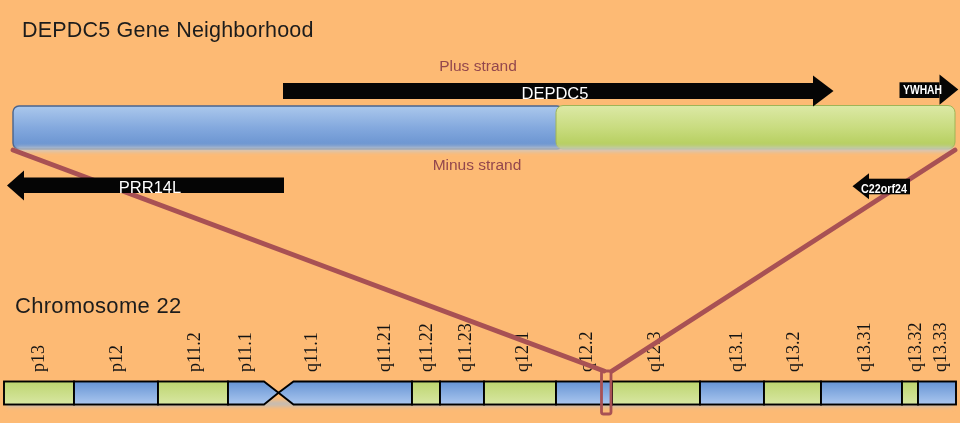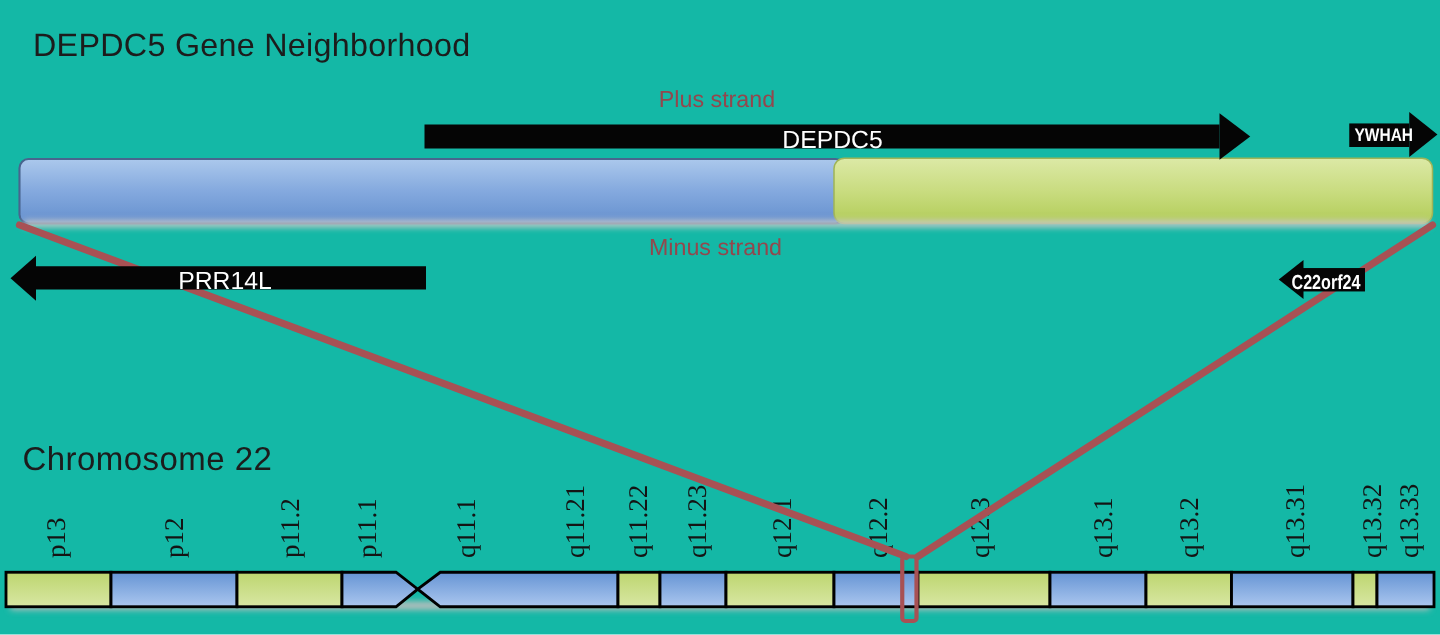--- a/index.html
+++ b/index.html
@@ -1,16 +1,16 @@
 <!DOCTYPE html>
 <html><head>
 <meta charset="utf-8">
 <style>
   html,body{margin:0;padding:0;background:#ffffff;}
-  #stage{position:relative;width:960px;height:423px;background:#14b8a6;overflow:hidden;
+  #stage{position:relative;width:960px;height:423px;background:#fdba74;overflow:hidden;
          font-family:"Liberation Sans", sans-serif;}
   svg{position:absolute;left:0;top:0;}
 </style>
 </head>
 <body>
 <div id="stage">
 <svg width="960" height="423" viewBox="0 0 960 423">
   <defs>
     <linearGradient id="bigBlue" x1="0" y1="0" x2="0" y2="1">
       <stop offset="0" stop-color="#abc8ec"></stop>

